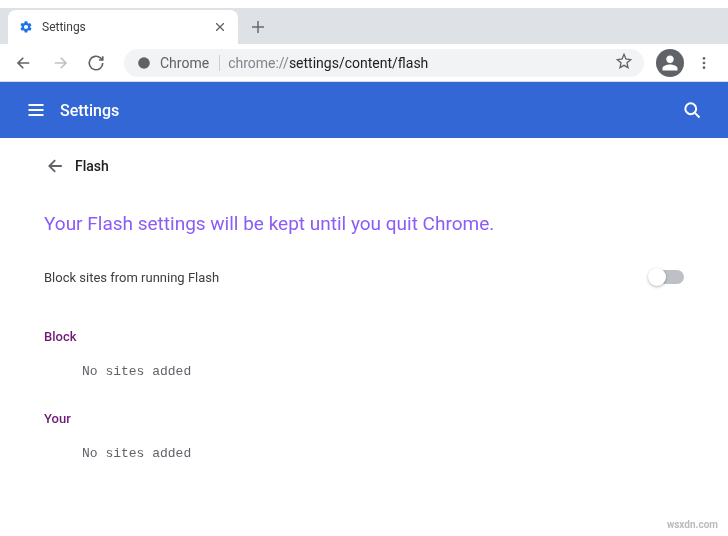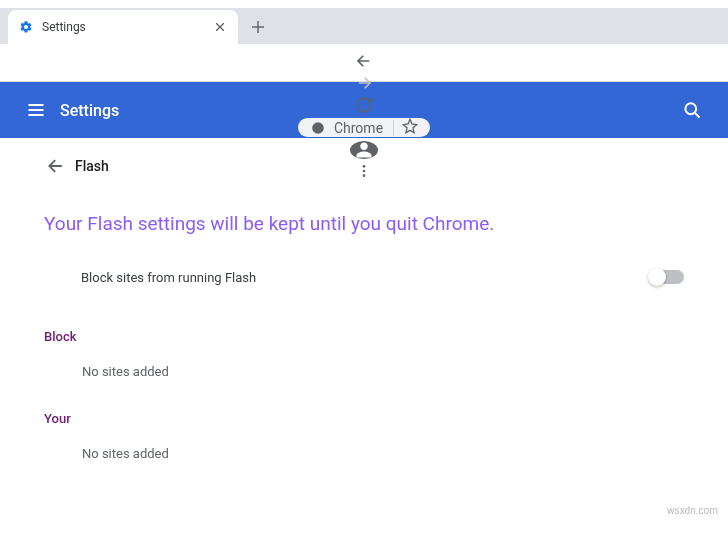--- a/index.html
+++ b/index.html
@@ -13,21 +13,21 @@
 
 
 .tabstrip { height: 36px; background: #dee1e6; display: flex; align-items: flex-end; padding-left: 8px; position: relative; }
 .tab { height: 34px; width: 230px; background: #fff; border-radius: 8px 8px 0 0; display: flex; align-items: center; padding: 0 10px; gap: 8px; font-size: 12px; color: #3c4043; position: relative; }
 .tab .favicon { width: 16px; height: 16px; display: flex; align-items: center; justify-content: center; }
 .tab .title { flex: 1; }
 .tab .close { width: 16px; height: 16px; display: flex; align-items: center; justify-content: center; color: #5f6368; font-size: 14px; }
 .newtab { width: 28px; height: 28px; display: flex; align-items: center; justify-content: center; color: #5f6368; font-size: 18px; margin-left: 6px; margin-bottom: 3px; }
 
 
-.toolbar { height: 38px; background: #fff; border-bottom: 1px solid #dadce0; display: flex; align-items: center; padding: 8px 8px; gap: 4px; flex-direction: column; }
+.toolbar { height: 38px; background: #fff; border-bottom: 1px solid #dadce0; display: flex; align-items: center; padding: 15px 8px; gap: 4px; }
 .toolbar .icon-btn { width: 32px; height: 32px; display: flex; align-items: center; justify-content: center; border-radius: 50%; color: #5f6368; }
 .toolbar .icon-btn.disabled { color: #bdc1c6; }
 .omnibox { flex: 1; height: 28px; background: #f1f3f4; border-radius: 14px; display: flex; align-items: center; padding: 0 12px; gap: 8px; font-size: 14px; color: #5f6368; margin: 0 8px; }
 .omnibox .secure { width: 16px; height: 16px; display: flex; align-items: center; justify-content: center; }
 .omnibox .url { flex: 1; }
 .omnibox .url .prefix { color: #80868b; }
 .omnibox .url .path { color: #202124; }
 .omnibox .star { color: #5f6368; }
 .avatar { width: 28px; height: 28px; border-radius: 50%; background: #5f6368; display: flex; align-items: center; justify-content: center; }
 .avatar svg { fill: #fff; }
@@ -40,28 +40,28 @@
 
 
 .content-wrap { background: #fff; padding: 0 24px; }
 .card { background: #fff; border-radius: 4px; }
 .subheader { height: 56px; display: flex; align-items: center; padding: 0 20px; gap: 7px; }
 .subheader .back { width: 24px; height: 24px; display: flex; align-items: center; justify-content: center; color: #5f6368; }
 .subheader .label { font-size: 14px; font-weight: 500; color: #202124; }
 
 .info { padding: 18px 20px 14px; font-size: 19px; color: #8b5cf6; }
 .row { height: 56px; display: flex; align-items: center; padding: 0 20px; font-size: 13px; color: #3c4043; }
-.row .label { flex: 1; margin-left: 37px; }
+.row .label { flex: 1; }
 .toggle { width: 34px; height: 14px; background: #bdc1c6; border-radius: 7px; position: relative; }
 .toggle .knob { width: 18px; height: 18px; background: #fff; border-radius: 50%; position: absolute; top: -2px; left: -2px; box-shadow: 0 1px 3px rgba(0,0,0,.3); }
 
 .section-head { padding: 24px 20px 4px; font-size: 13px; font-weight: 500; color: #701a75; }
-.empty { padding: 16px 20px 8px 58px; font-size: 13px; color: #5f6368; }
-
-.watermark { position: absolute; bottom: 20px; right: 10px; font-size: 10px; color: #bbb; }
+.empty { padding: 16px 20px 8px 58px; font-size: 13px; color: #5f6368; font-family: Liberation Mono, monospace; }
+
+.watermark { position: absolute; bottom: 6px; right: 10px; font-size: 10px; color: #bbb; font-weight: bold; }
 </style>
 </head>
 <body>
 
 <div class="window-controls">
   <div>
       <svg width="10" height="10">
         <line x1="1" y1="5" x2="9" y2="5" stroke-width="1.2"></line>
       </svg>
     </div>
@@ -120,20 +120,23 @@
         <path d="M21 3v5h-5"></path>
       </svg>
   </div>
   <div class="omnibox">
     <span class="secure">
       <svg width="14" height="14" viewBox="0 0 24 24" fill="#5f6368">
           <circle cx="12" cy="12" r="10"></circle>
         </svg>
     </span>
     <span style="color:#5f6368;border-right:1px solid #cfcfcf;padding-right:10px">Chrome</span>
+    <span class="url">
+      <span class="prefix">chrome://</span><span class="path">settings/content/flash</span>
+    </span>
     <span class="star">
       <svg width="16" height="16" viewBox="0 0 24 24" fill="none" stroke="#5f6368" stroke-width="2">
           <path d="M12 2l2.9 6.9L22 10l-5.5 4.8L18 22l-6-3.5L6 22l1.5-7.2L2 10l7.1-1.1z"></path>
         </svg>
     </span>
   </div>
   <div class="avatar">
     <svg width="18" height="18" viewBox="0 0 24 24">
         <path d="M12 12c2.7 0 5-2.3 5-5s-2.3-5-5-5-5 2.3-5 5 2.3 5 5 5zm0 2c-3.3 0-10 1.7-10 5v3h20v-3c0-3.3-6.7-5-10-5z"></path>
       </svg>

